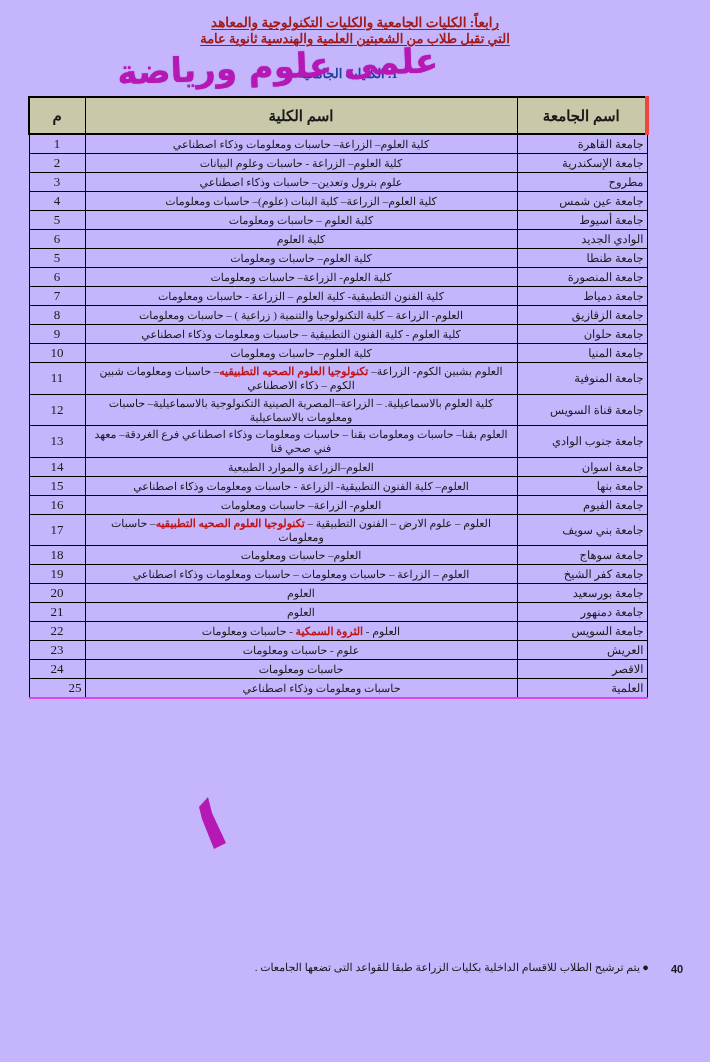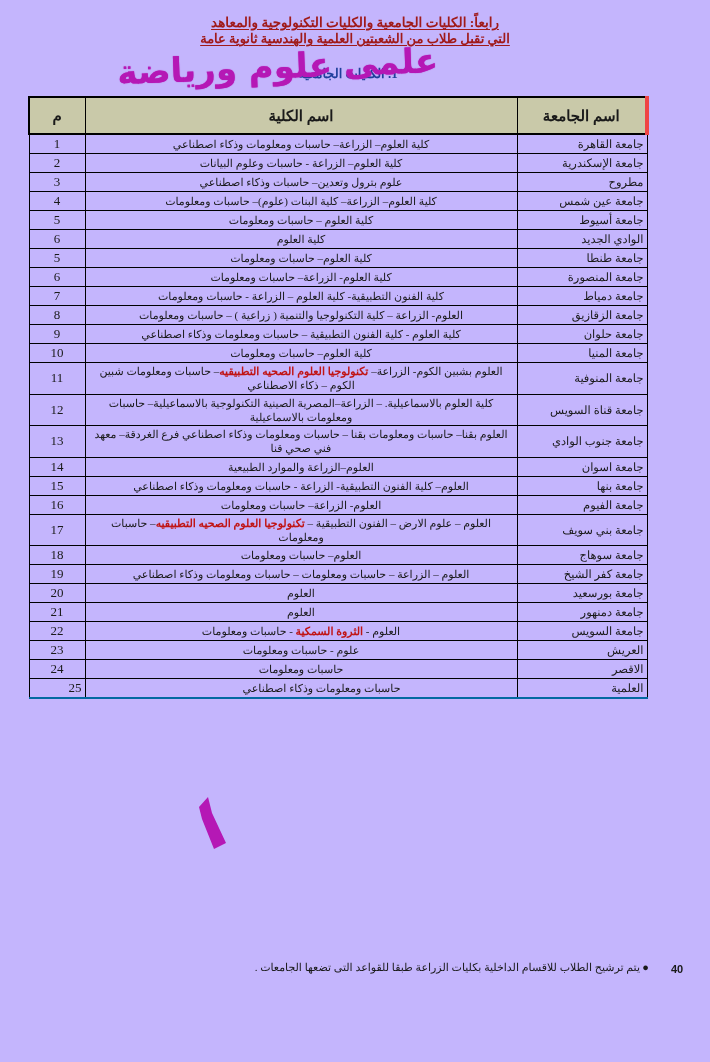--- a/index.html
+++ b/index.html
@@ -136,21 +136,21 @@
     line-height: 1.3;
     padding: 2px 6px;
   }
   td.num {
     text-align: center;
     font-size: 13px;
     font-weight: normal;
     border-left: 2px solid #000;
     font-family: "Liberation Serif", "DejaVu Serif", serif;
   }
-  tbody tr:last-child td { border-bottom: 2px solid #0369a1; padding-left: 44px; }
+  tbody tr:last-child td { border-bottom: 2px solid #d946ef; padding-left: 44px; }
 
   .hl {
     color: #c01515;
     font-weight: bold;
   }
 
   
   .footer-note {
     position: absolute;
     top: 961px;

